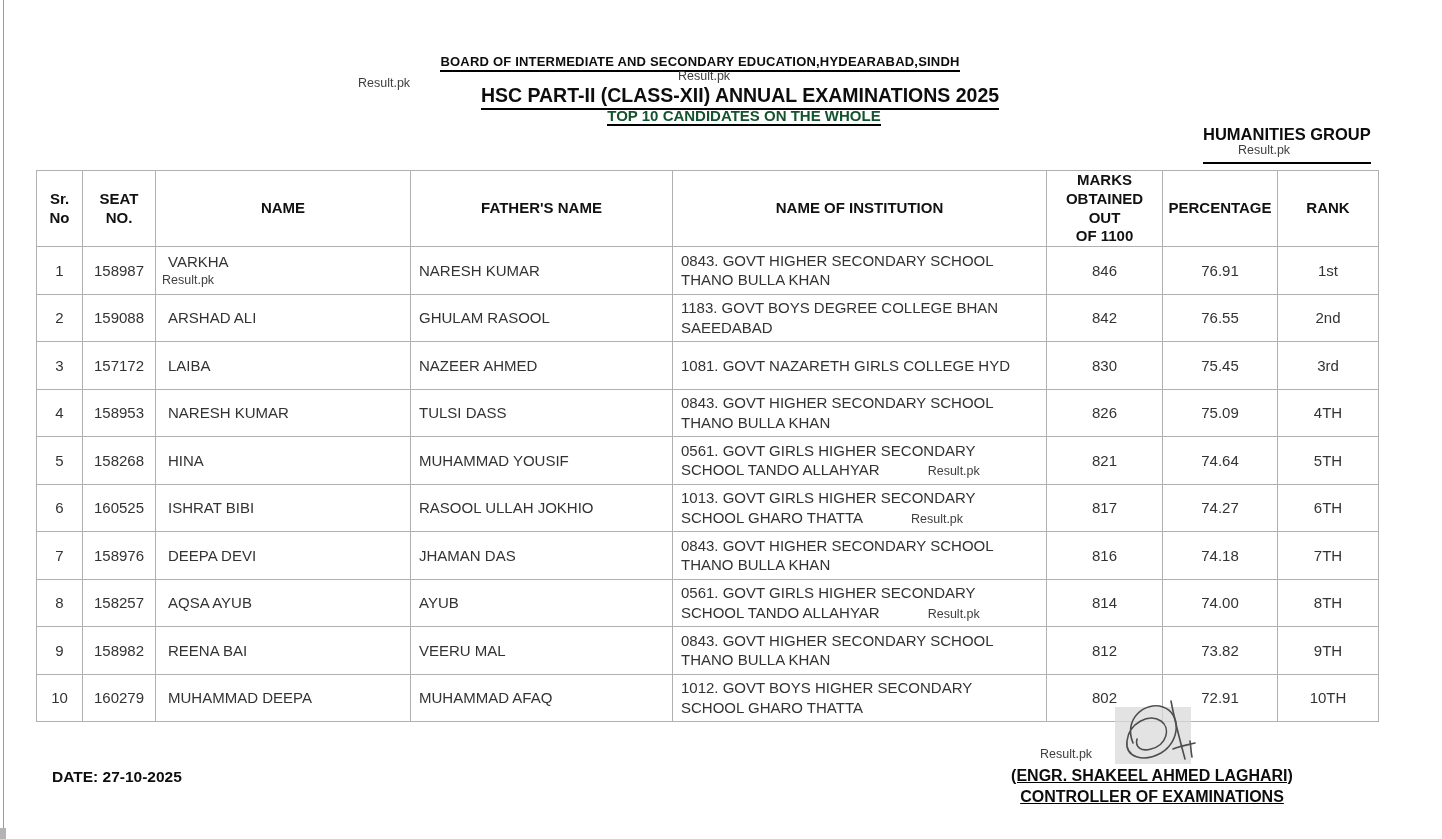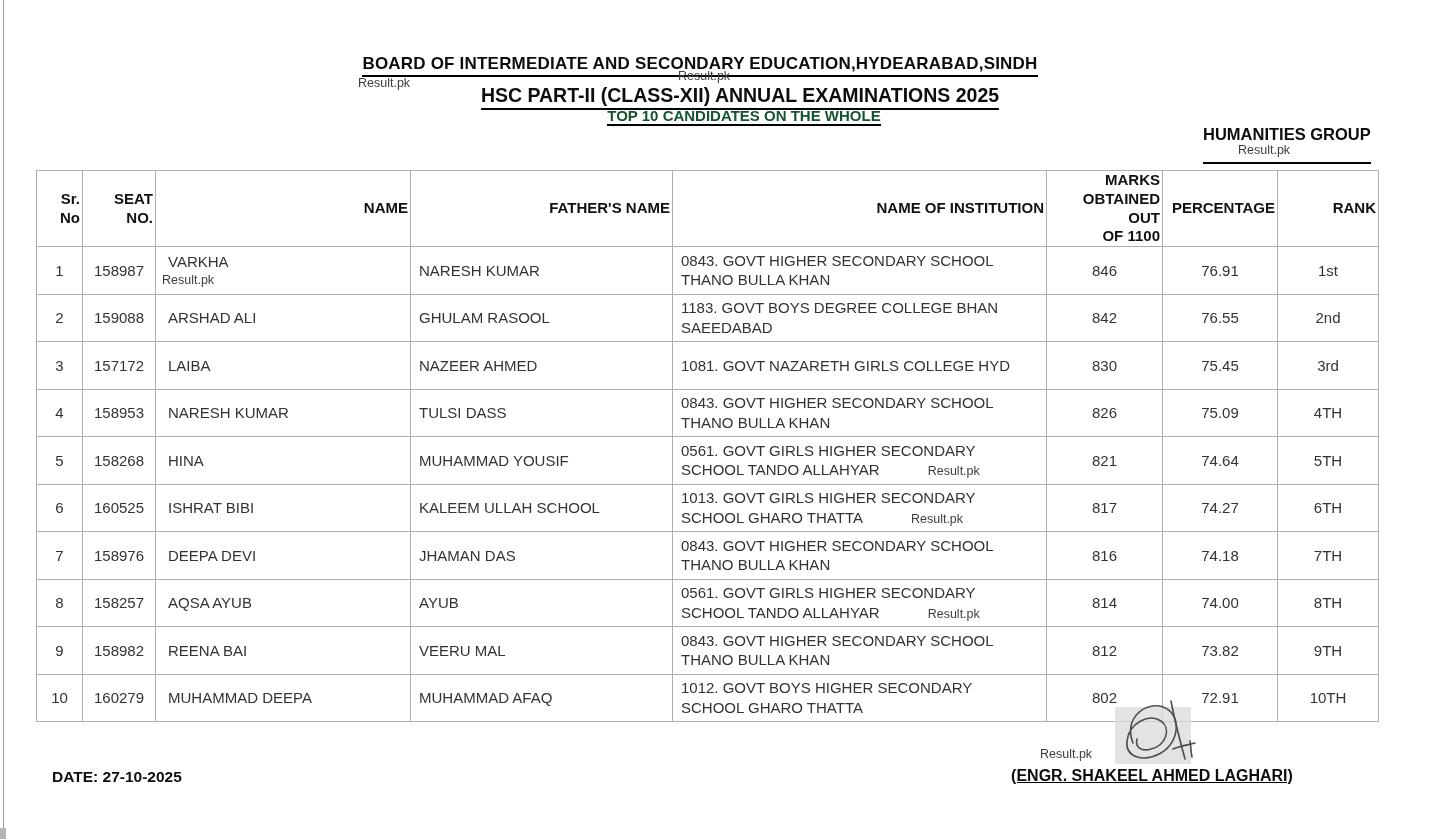--- a/index.html
+++ b/index.html
@@ -6,40 +6,40 @@
   body { background:#e8e8e8; font-family:"Liberation Sans", sans-serif; }
   .page {
     position:relative; width:1442px; height:839px;
     background:#ffffff; overflow:hidden;
     font-family:"Liberation Sans", sans-serif;
   }
   .left-border { position:absolute; left:3px; top:0; width:1px; height:839px; background:#9a9a9a; }
   .corner-box { position:absolute; left:0; top:828px; width:6px; height:11px; background:#b4b4b4; }
 
   .titles { position:absolute; left:0; top:0; width:1400px; text-align:center; }
-  .t1 { position:absolute; top:54px; left:0; width:100%; font-size:17px; font-weight:bold; color:#0d0d0d; letter-spacing:0.2px; }
+  .t1 { position:absolute; top:54px; left:0; width:100%; font-size:13px; font-weight:bold; color:#0d0d0d; letter-spacing:0.2px; }
   .t2 { position:absolute; top:84px; left:0; width:100%; font-size:19.5px; font-weight:bold; color:#0d0d0d;margin-left:40px; }
   .t3 { position:absolute; top:107px; left:0; width:100%; font-size:15px; font-weight:bold; color:#14532d;margin-left:44px; }
   .t1 span, .t2 span { display:inline-block; border-bottom:2px solid #000; padding-bottom:1px; }
   .t3 span { display:inline-block; border-bottom:2px solid #000; padding-bottom:0; }
   .group-title { position:absolute; left:1203px; top:125px; font-size:16.5px; font-weight:bold; color:#0d0d0d; }
   .group-title span { display:inline-block; border-bottom:2px solid #000; padding-bottom:18px; }
 
   .wm { position:absolute; font-size:12.5px; color:#3e3e3e; white-space:nowrap; }
 
   table.results {
     position:absolute; left:36px; top:170px; width:1342px;
     border-collapse:collapse; table-layout:fixed;
   }
   table.results th, table.results td {
     border:1px solid #b0b0b0; overflow:hidden;
   }
   table.results th {
     height:58px; font-size:15px; font-weight:bold; color:#111;
-    text-align:right; vertical-align:middle; line-height:1.25;
+    text-align:center; vertical-align:middle; line-height:1.25;
     white-space:pre-line; padding:0 2px;
   }
   table.results tbody tr { height:47.5px; }
   table.results td {
     font-size:15px; color:#333333; vertical-align:middle; line-height:1.3;
   }
   td.c { text-align:center; }
   td.l { text-align:left; padding-left:8px; padding-right:8px; }
   .stack { display:flex; flex-direction:column; justify-content:center; }
   .stack .ct { margin-left:4px; }
@@ -177,21 +177,21 @@
     </tr>
 
     <tr>
       <td class="c"><span class="ct">6</span></td>
       <td class="c"><span class="ct">160525</span></td>
       <td class="l">
             <div class="stack">
               <span class="ct">ISHRAT BIBI</span>
             </div>
           </td>
-      <td class="l"><span class="ct">KALEEM ULLAH SCHOOL</span></td>
+      <td class="l"><span class="ct">RASOOL ULLAH JOKHIO</span></td>
       <td class="l"><span class="ct">1013. GOVT GIRLS HIGHER SECONDARY SCHOOL GHARO THATTA</span><span class="wm-inline">Result.pk</span></td>
       <td class="c"><span class="ct">817</span></td>
       <td class="c"><span class="ct">74.27</span></td>
       <td class="c"><span class="ct">6TH</span></td>
     </tr>
 
     <tr>
       <td class="c"><span class="ct">7</span></td>
       <td class="c"><span class="ct">158976</span></td>
       <td class="l">
@@ -260,14 +260,15 @@
     <g fill="none" stroke="#4d4d4d" stroke-width="1.6" stroke-linecap="round">
       <path d="M38,46 C28,22 50,4 68,10 C86,16 86,44 66,56 C48,66 30,60 32,44 C34,26 54,16 66,24 C76,31 72,48 56,52 C46,55 40,50 42,42"></path>
       <path d="M76,4 C79,20 84,40 90,62"></path>
       <path d="M78,52 C85,49 93,48 100,46"></path>
       <path d="M95,44 C96,50 96,56 97,60"></path>
     </g>
   </svg>
 
   <div class="sig-block">
     <div class="sig-name">(ENGR. SHAKEEL AHMED LAGHARI)</div>
+    <div class="sig-title">CONTROLLER OF EXAMINATIONS</div>
   </div>
 </div>
 
 </body></html>

